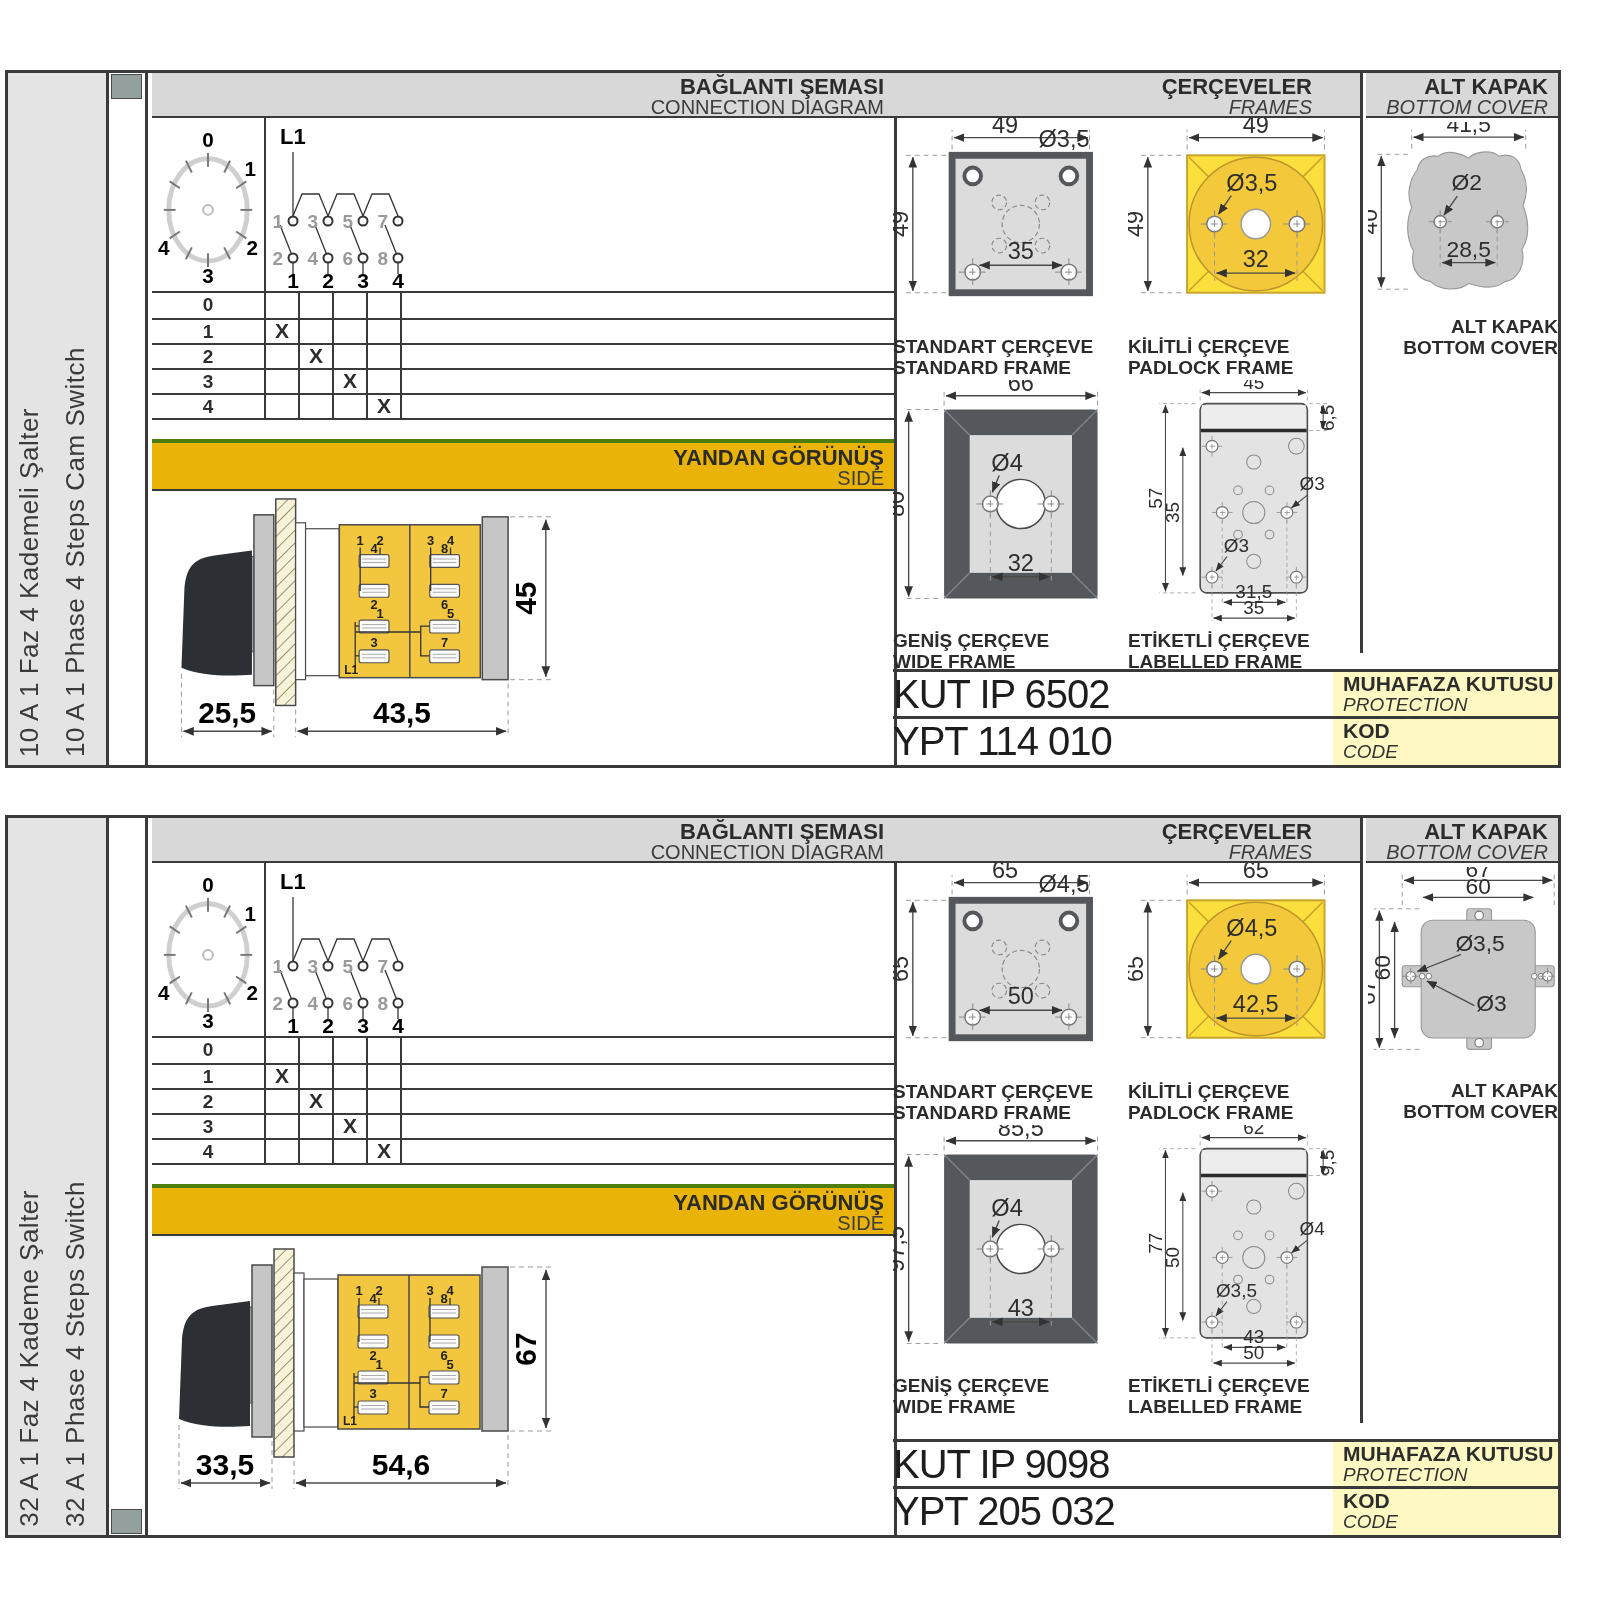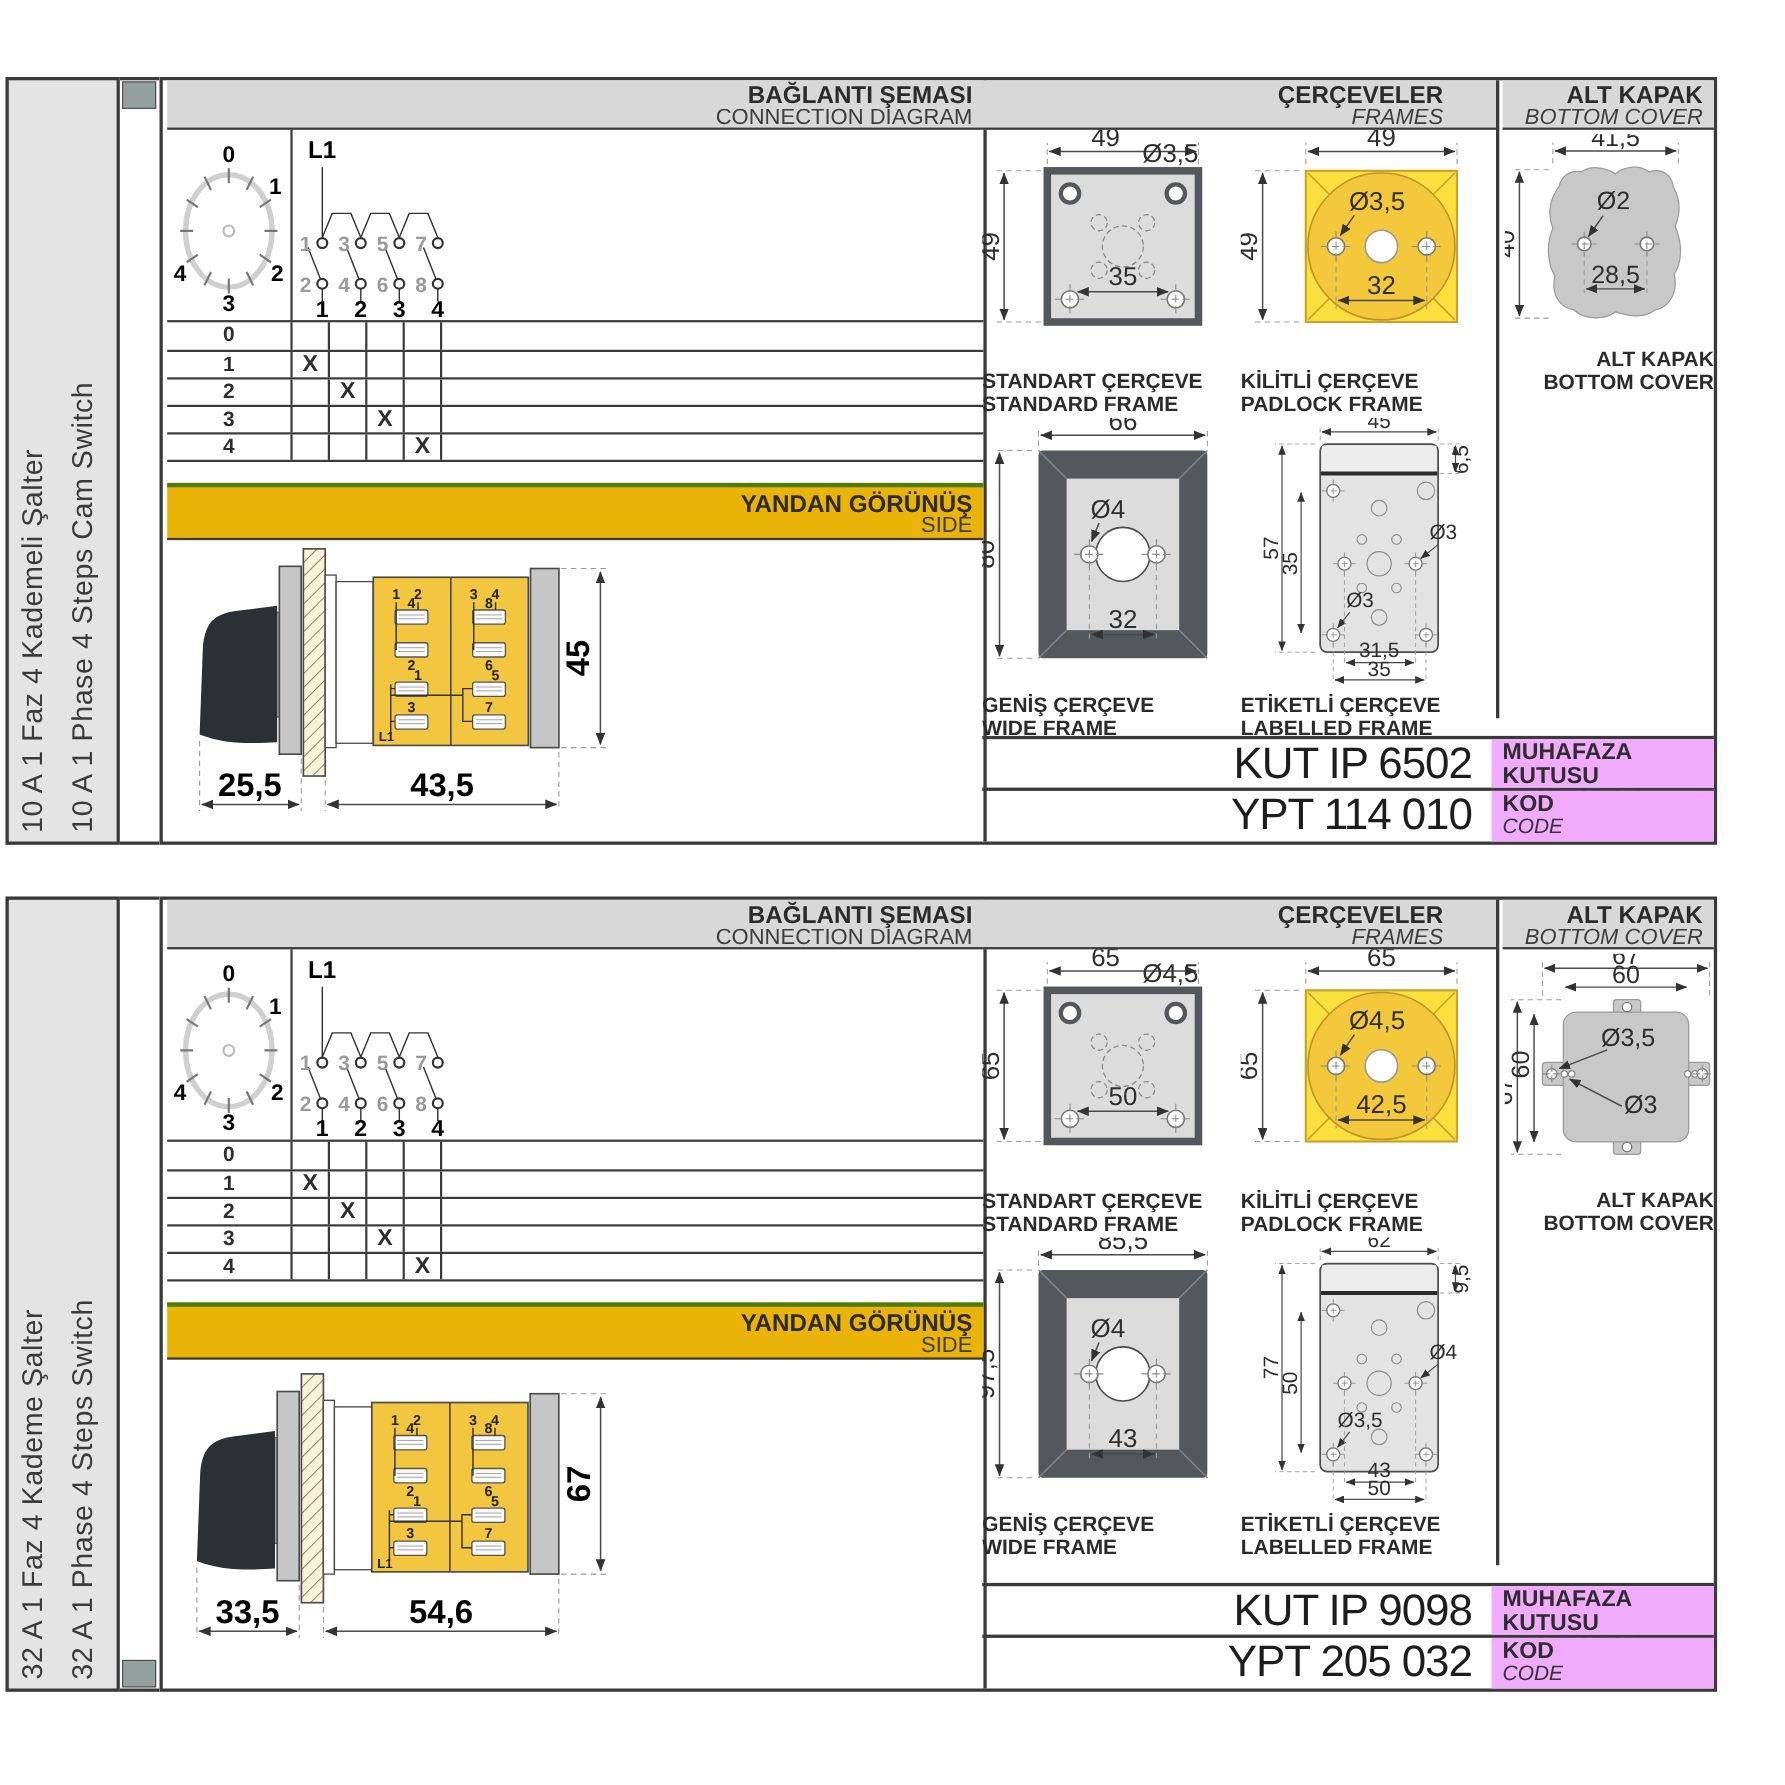--- a/index.html
+++ b/index.html
@@ -45,23 +45,23 @@
         padding:3px 10px 0 0;box-sizing:border-box}
   .sideview{position:absolute;top:420px;bottom:0;left:0;right:0}
   .fblock{position:absolute;width:235px;text-align:left}
   .fb-a{left:0;top:45px;height:262px}.fb-b{left:235px;top:45px;height:262px}
   .fb-c{left:0;top:307px;bottom:0}.fb-d{left:235px;top:307px;bottom:0}
   .fcap{font-weight:bold;font-size:19px;line-height:21px;color:#2b2b2b}
   .coverbody{text-align:right;padding-top:4px}
   .rows{position:absolute;left:745px;right:0;bottom:0;height:96px;border-top:3px solid #3a3a3a;box-sizing:border-box}
   .rrow{display:flex;height:46px;box-sizing:border-box}
   .rrow.r1{border-bottom:3px solid #3a3a3a;height:47px}
-  .rval{flex:1;text-align:right;font-size:40px;line-height:44px;padding-right:18px;
+  .rval{flex:1;text-align:left;font-size:40px;line-height:44px;padding-right:2px;
         color:#1d1d1d;letter-spacing:-1px}
-  .rlab{width:202px;background:#f0abfc;padding:1px 0 0 10px;box-sizing:border-box}
+  .rlab{width:225px;background:#fef9c3;padding:1px 0 0 10px;box-sizing:border-box}
   .rl-tr{font-weight:bold;font-size:21px;line-height:22px}
   .rl-en{font-style:italic;font-size:19px;line-height:20px;color:#333}
   svg text{font-family:"Liberation Sans",sans-serif}
   .dt{font-size:24px;fill:#2e2e2e}
   .dl{stroke:#4a4a4a;stroke-width:1.4;fill:none}
   .ext{stroke:#9a9a9a;stroke-width:1;stroke-dasharray:5 4;fill:none}
   .dash{stroke:#8a8a8a;stroke-width:1.2;stroke-dasharray:5 3;fill:none}
   .cross{stroke:#8a8a8a;stroke-width:1;stroke-dasharray:7 3}
   .wire{stroke:#333;stroke-width:1.3;fill:none}
   .tlab{font-size:13px;font-weight:bold;fill:#222}

